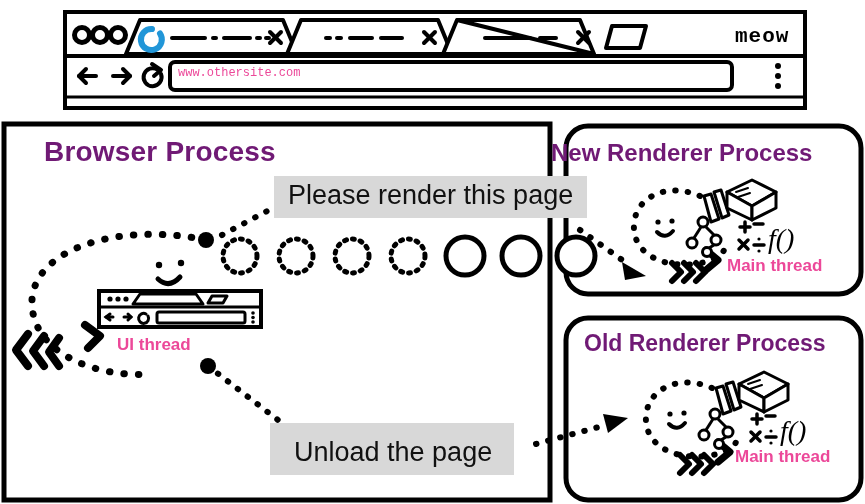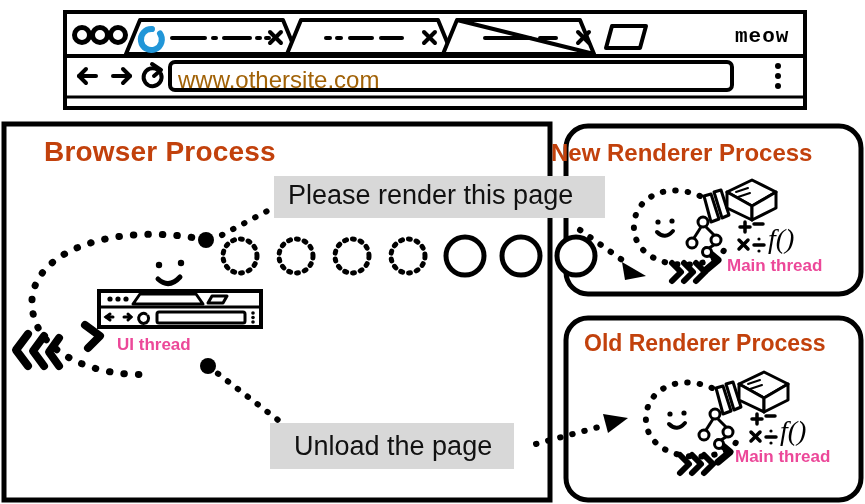--- a/index.html
+++ b/index.html
@@ -2,34 +2,34 @@
 <html><head>
 <meta charset="utf-8">
 <style>
   html,body{margin:0;padding:0;background:#fff;}
   body{width:865px;height:504px;position:relative;overflow:hidden;
        font-family:"Liberation Sans",sans-serif;color:#000;}
   .layer{position:absolute;left:0;top:0;width:865px;height:504px;}
   svg{display:block;}
   .lbl{position:absolute;background:#d8d8d8;color:#111;
        font-family:"Liberation Sans",sans-serif;white-space:nowrap;}
-  .ttl{position:absolute;font-weight:bold;white-space:nowrap;color:#c2410c;}
+  .ttl{position:absolute;font-weight:bold;white-space:nowrap;color:#701a75;}
   .thr{position:absolute;font-weight:bold;white-space:nowrap;color:#ec4899;}
-  #lbl-render{left:274px;top:176px;font-size:27px;padding:4px 32px 7px 14px;}
-  #lbl-unload{left:270px;top:423px;font-size:27px;padding:8px 22px 7px 24px;}
+  #lbl-render{left:274px;top:176px;font-size:27px;padding:4px 14px 7px 14px;}
+  #lbl-unload{left:270px;top:423px;font-size:27px;padding:14px 22px 7px 24px;}
   #ttl-browser{left:44px;top:136px;font-size:28px;letter-spacing:.2px;}
   #ttl-new{left:551px;top:139px;font-size:24px;}
   #ttl-old{left:584px;top:330px;font-size:23px;}
   #thr-ui{left:117px;top:335px;font-size:17px;}
   #thr-main1{left:727px;top:256px;font-size:17px;}
   #thr-main2{left:735px;top:447px;font-size:17px;}
   #meow{position:absolute;left:735px;top:25px;font-size:21px;font-weight:bold;
         font-family:"Liberation Mono",monospace;letter-spacing:1px;}
-  #url{position:absolute;left:178px;top:66px;font-size:24px;color:#a16207;
-       font-family:Liberation Sans, sans-serif;}
+  #url{position:absolute;left:178px;top:66px;font-size:12px;color:#ec4899;
+       font-family:Liberation Mono, monospace;}
 </style>
 </head>
 <body>
 
 <svg class="layer" viewBox="0 0 865 504">
   <defs>
     
   </defs>
 
   <g>

